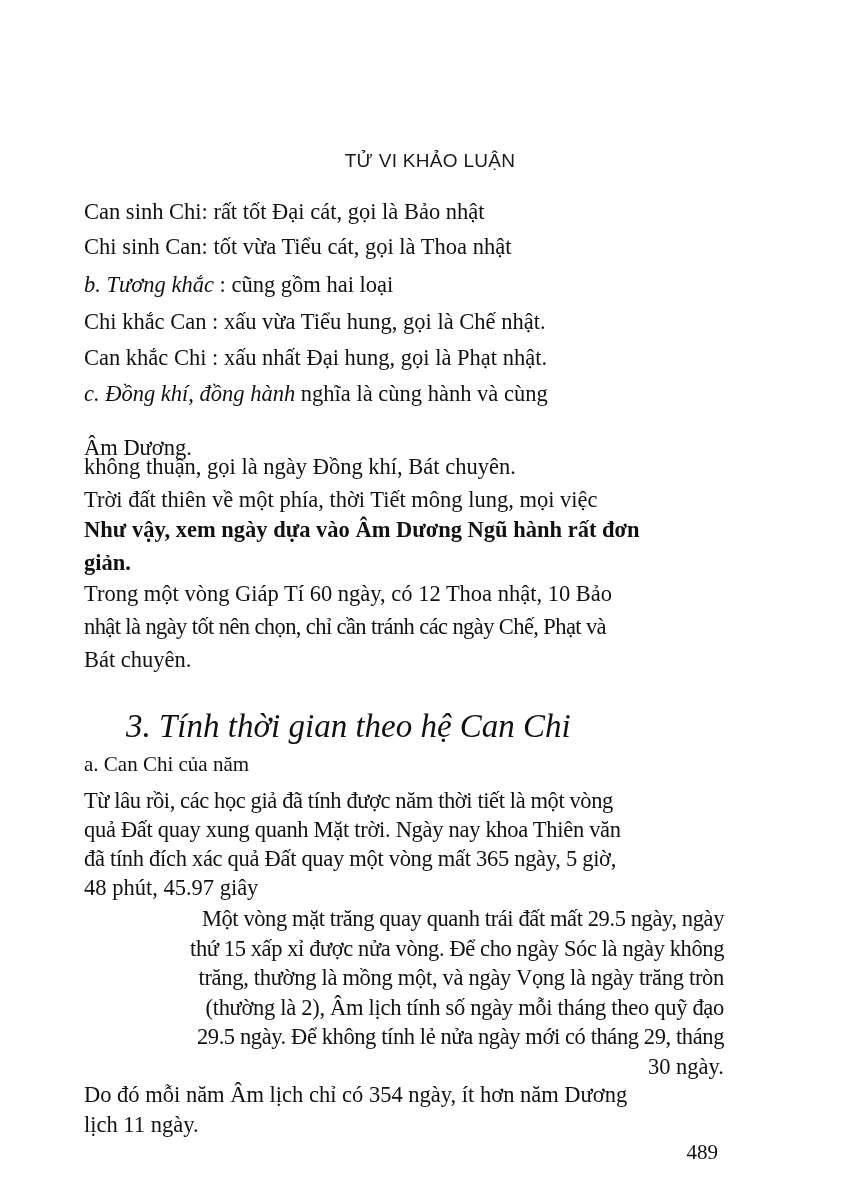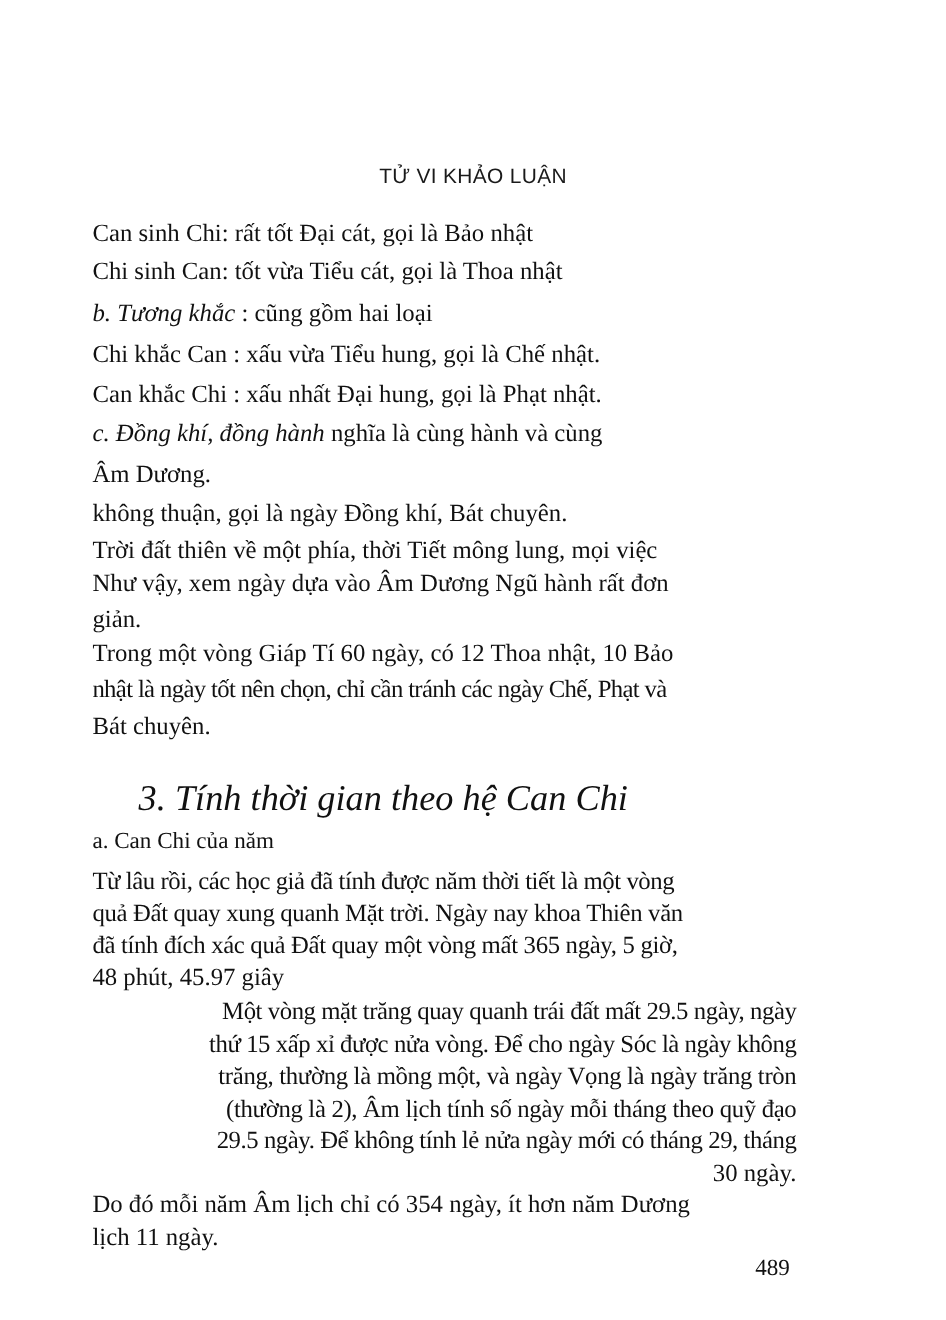--- a/index.html
+++ b/index.html
@@ -81,30 +81,30 @@
 </div>
 <div class="para" style="top:304px;">
   <span class="line">Chi khắc Can : xấu vừa Tiểu hung, gọi là Chế nhật.</span>
 </div>
 <div class="para" style="top:340px;">
   <span class="line">Can khắc Chi : xấu nhất Đại hung, gọi là Phạt nhật.</span>
 </div>
 <div class="para" style="top:376px;">
   <span class="line"><span class="ital">c. Đồng khí, đồng hành</span><span> nghĩa là cùng hành và cùng</span></span>
 </div>
-<div class="para" style="top:413px;">
+<div class="para" style="top:430px;">
   <span class="line"> Âm Dương.</span>
 </div>
 
 <div class="para" style="top:450px; line-height:33px;">
   <span class="line">không thuận, gọi là ngày Đồng khí, Bát chuyên.</span>
   <span class="line">Trời đất thiên về một phía, thời Tiết mông lung, mọi việc</span>
 </div>
 
-<div class="para" style="top:513px; line-height:33px;">
+<div class="para" style="top:513px; line-height:33px;font-weight:bold;">
   <span class="line">Như vậy, xem ngày dựa vào Âm Dương Ngũ hành rất đơn</span>
   <span class="line">giản.</span>
 </div>
 
 <div class="para" style="top:577px; line-height:33px;">
   <span class="line">Trong một vòng Giáp Tí 60 ngày, có 12 Thoa nhật, 10 Bảo</span>
   <span class="line" style="letter-spacing:-0.6px;">nhật là ngày tốt nên chọn, chỉ cần tránh các ngày Chế, Phạt và</span>
   <span class="line">Bát chuyên.</span>
 </div>
 

